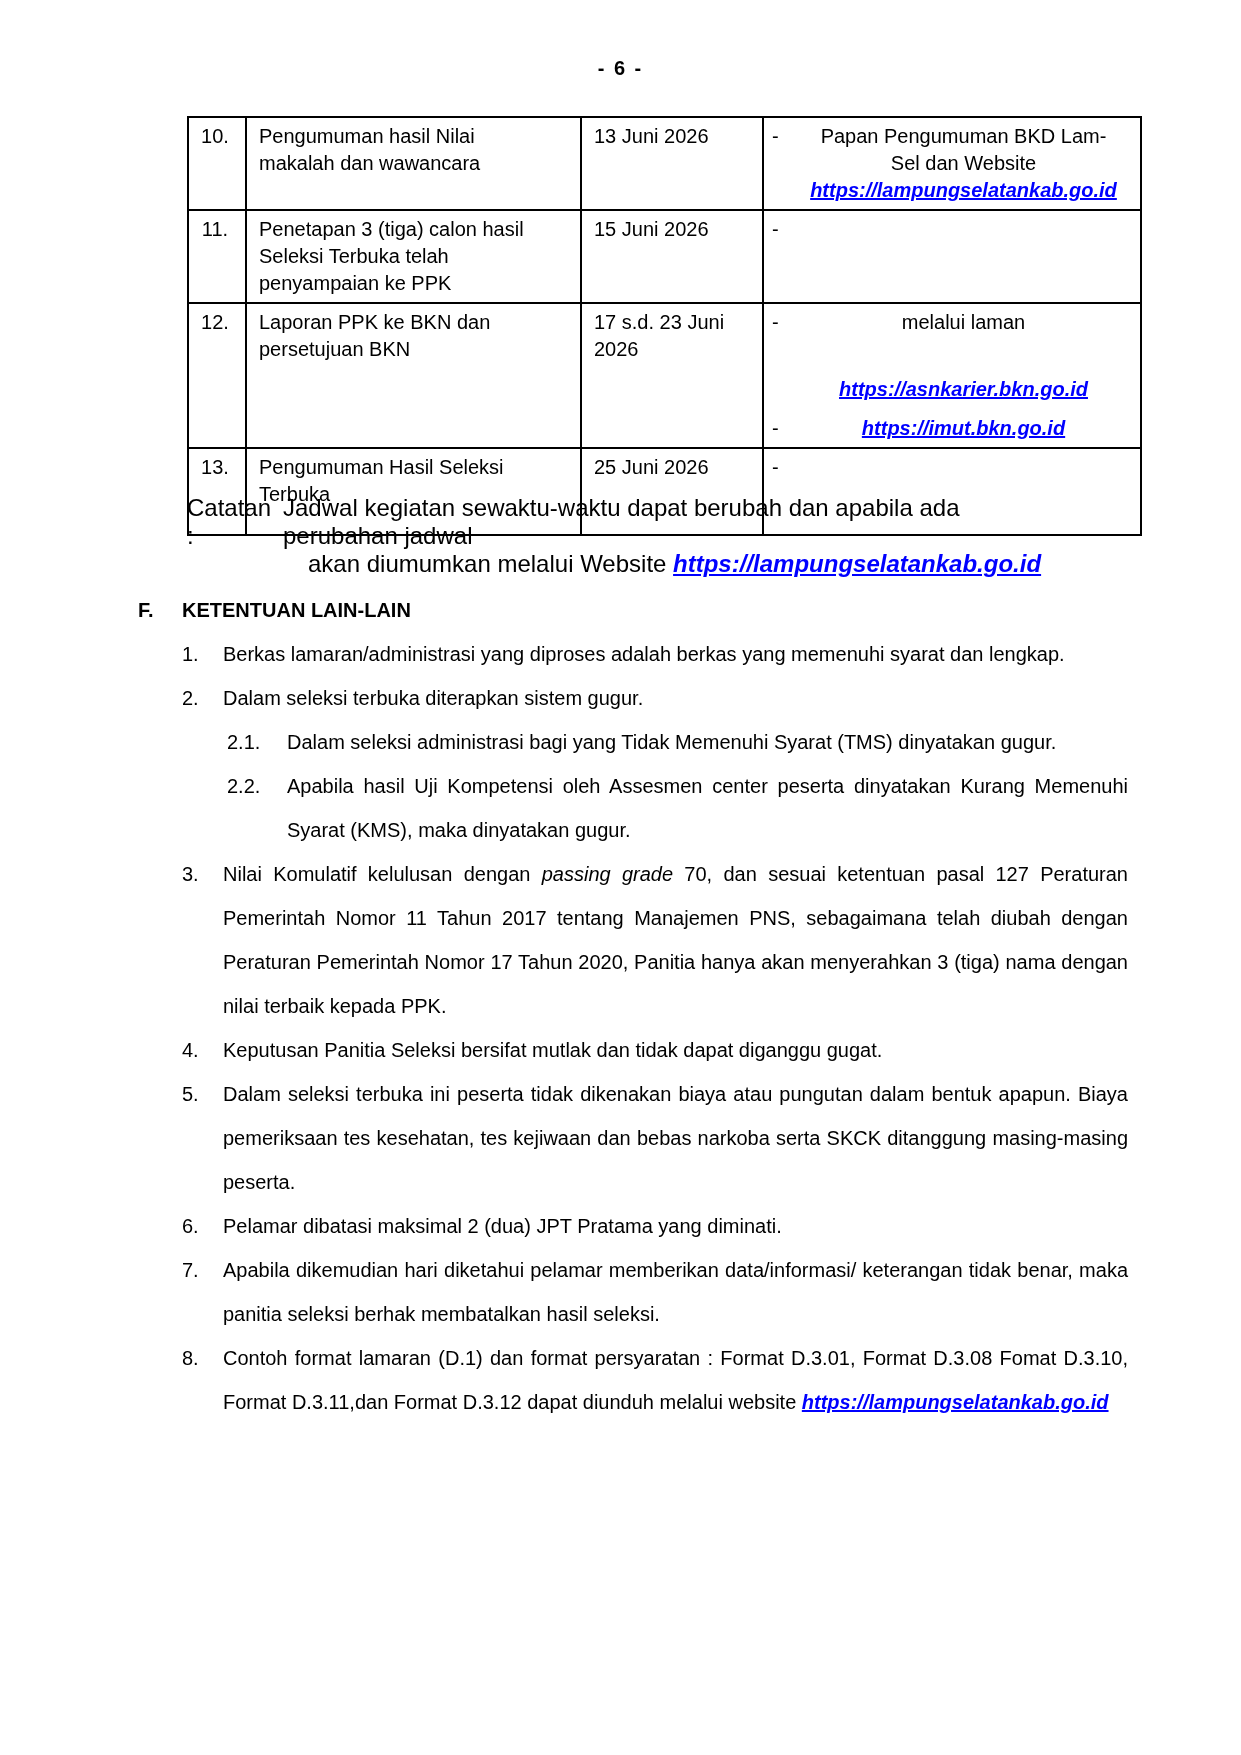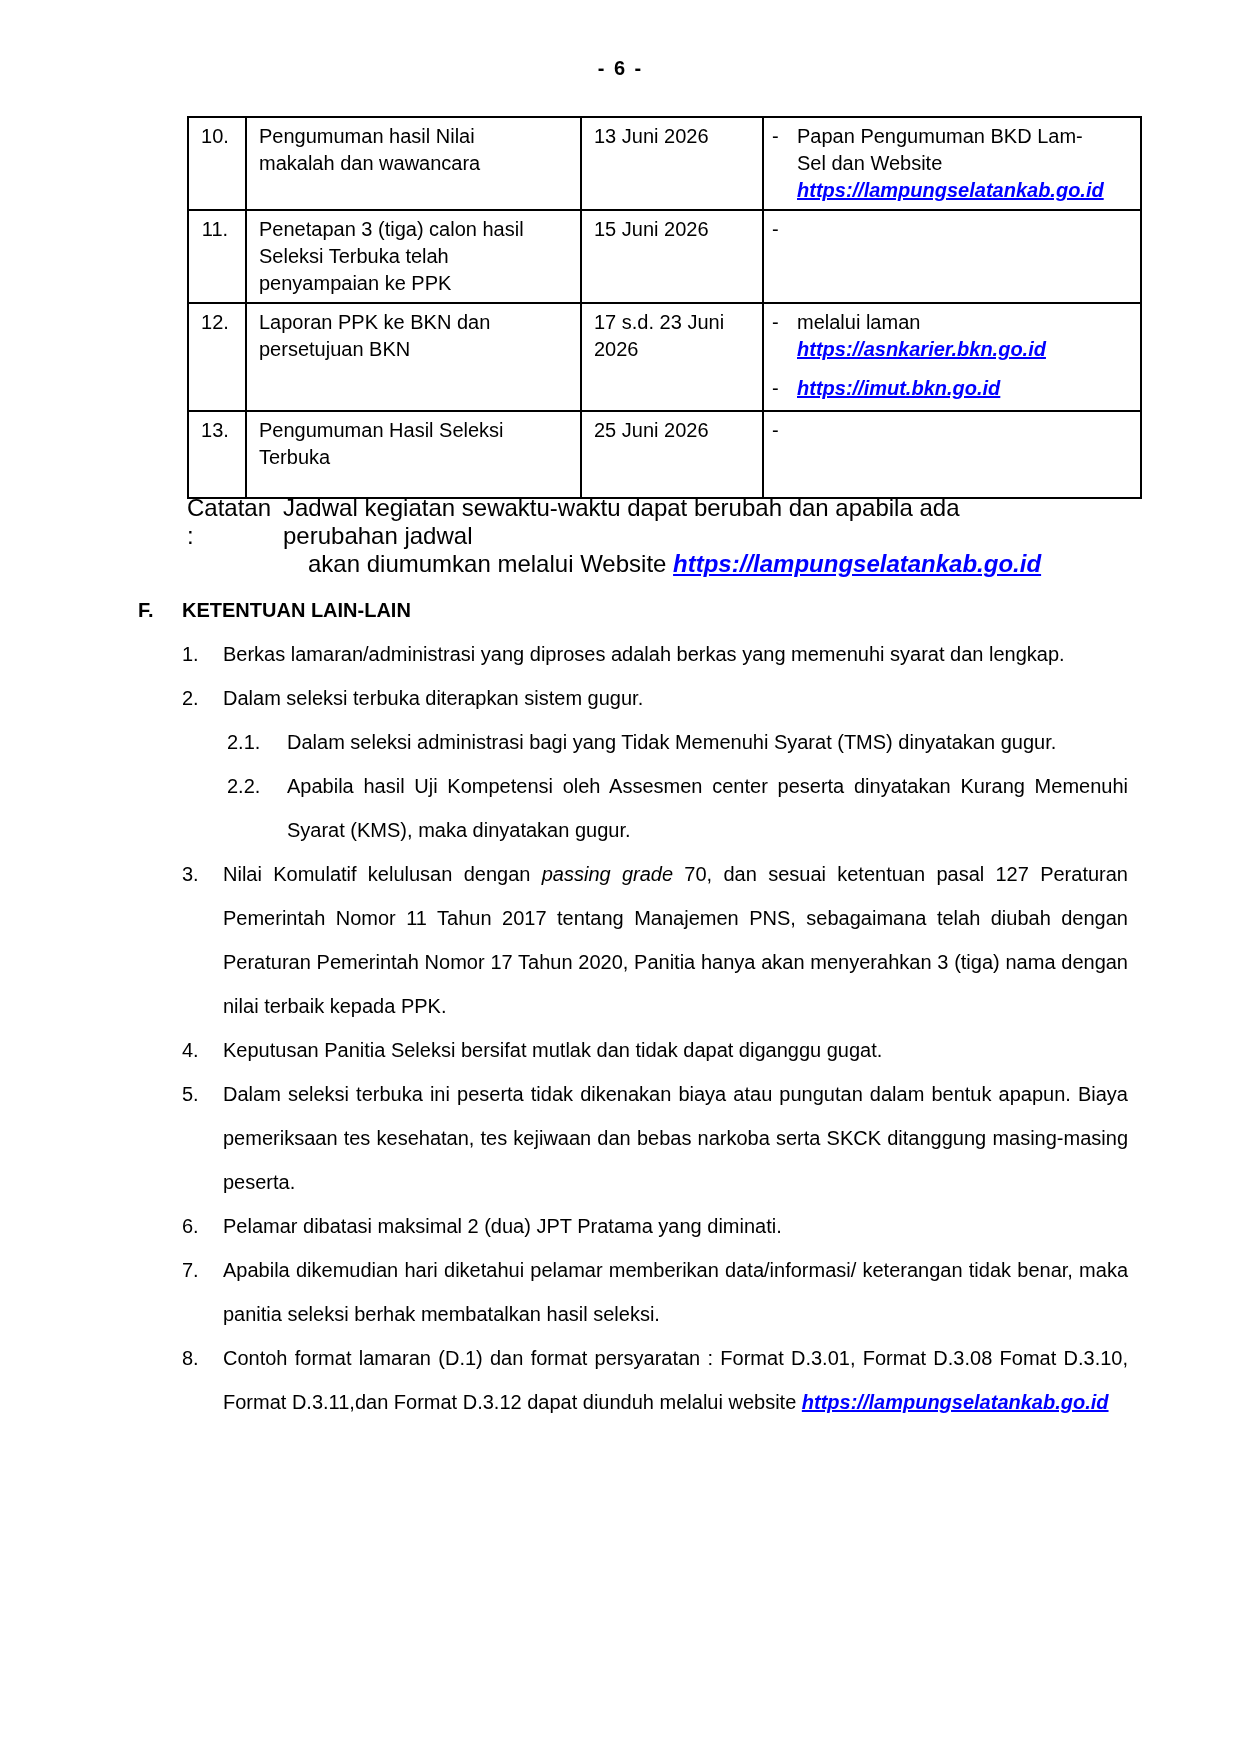--- a/index.html
+++ b/index.html
@@ -29,21 +29,21 @@
   .doc-table td {
     border: 2px solid #000;
     vertical-align: top;
     padding: 5px 10px 5px 12px;
   }
   .doc-table td.c-no { text-align: center; padding-left: 2px; padding-right: 6px; }
   .doc-table td.c-ket { padding-left: 8px; }
   .ket-item { display: flex; }
   .ket-item + .ket-item { margin-top: 12px; }
   .ket-dash { flex: 0 0 25px; }
-  .ket-body { flex: 1; }
+  .ket-body { flex: 1; text-align: center; }
   .lnk {
     color: #0000ff;
     font-weight: bold;
     font-style: italic;
     text-decoration: underline;
     cursor: pointer;
   }
   
   .note {
     position: absolute; left: 187px; top: 494px; width: 880px;
@@ -131,21 +131,21 @@
           </td>
           <td class="c-tgl">
             <div class="cell-line">17 s.d. 23 Juni</div>
             <div class="cell-line">2026</div>
           </td>
           <td class="c-ket">
             <div class="ket-item">
               <span class="ket-dash">-</span>
               <div class="ket-body">
                 <div class="cell-line">melalui laman</div>
-                <a class="lnk" style="display: block;">https://asnkarier.bkn.go.id</a>
+                <a class="lnk" style="display: block; margin-top: 40px;">https://asnkarier.bkn.go.id</a>
               </div>
             </div>
             <div class="ket-item">
               <span class="ket-dash">-</span>
               <div class="ket-body">
                 <a class="lnk" style="display: block;">https://imut.bkn.go.id</a>
               </div>
             </div>
           </td>
         </tr>

